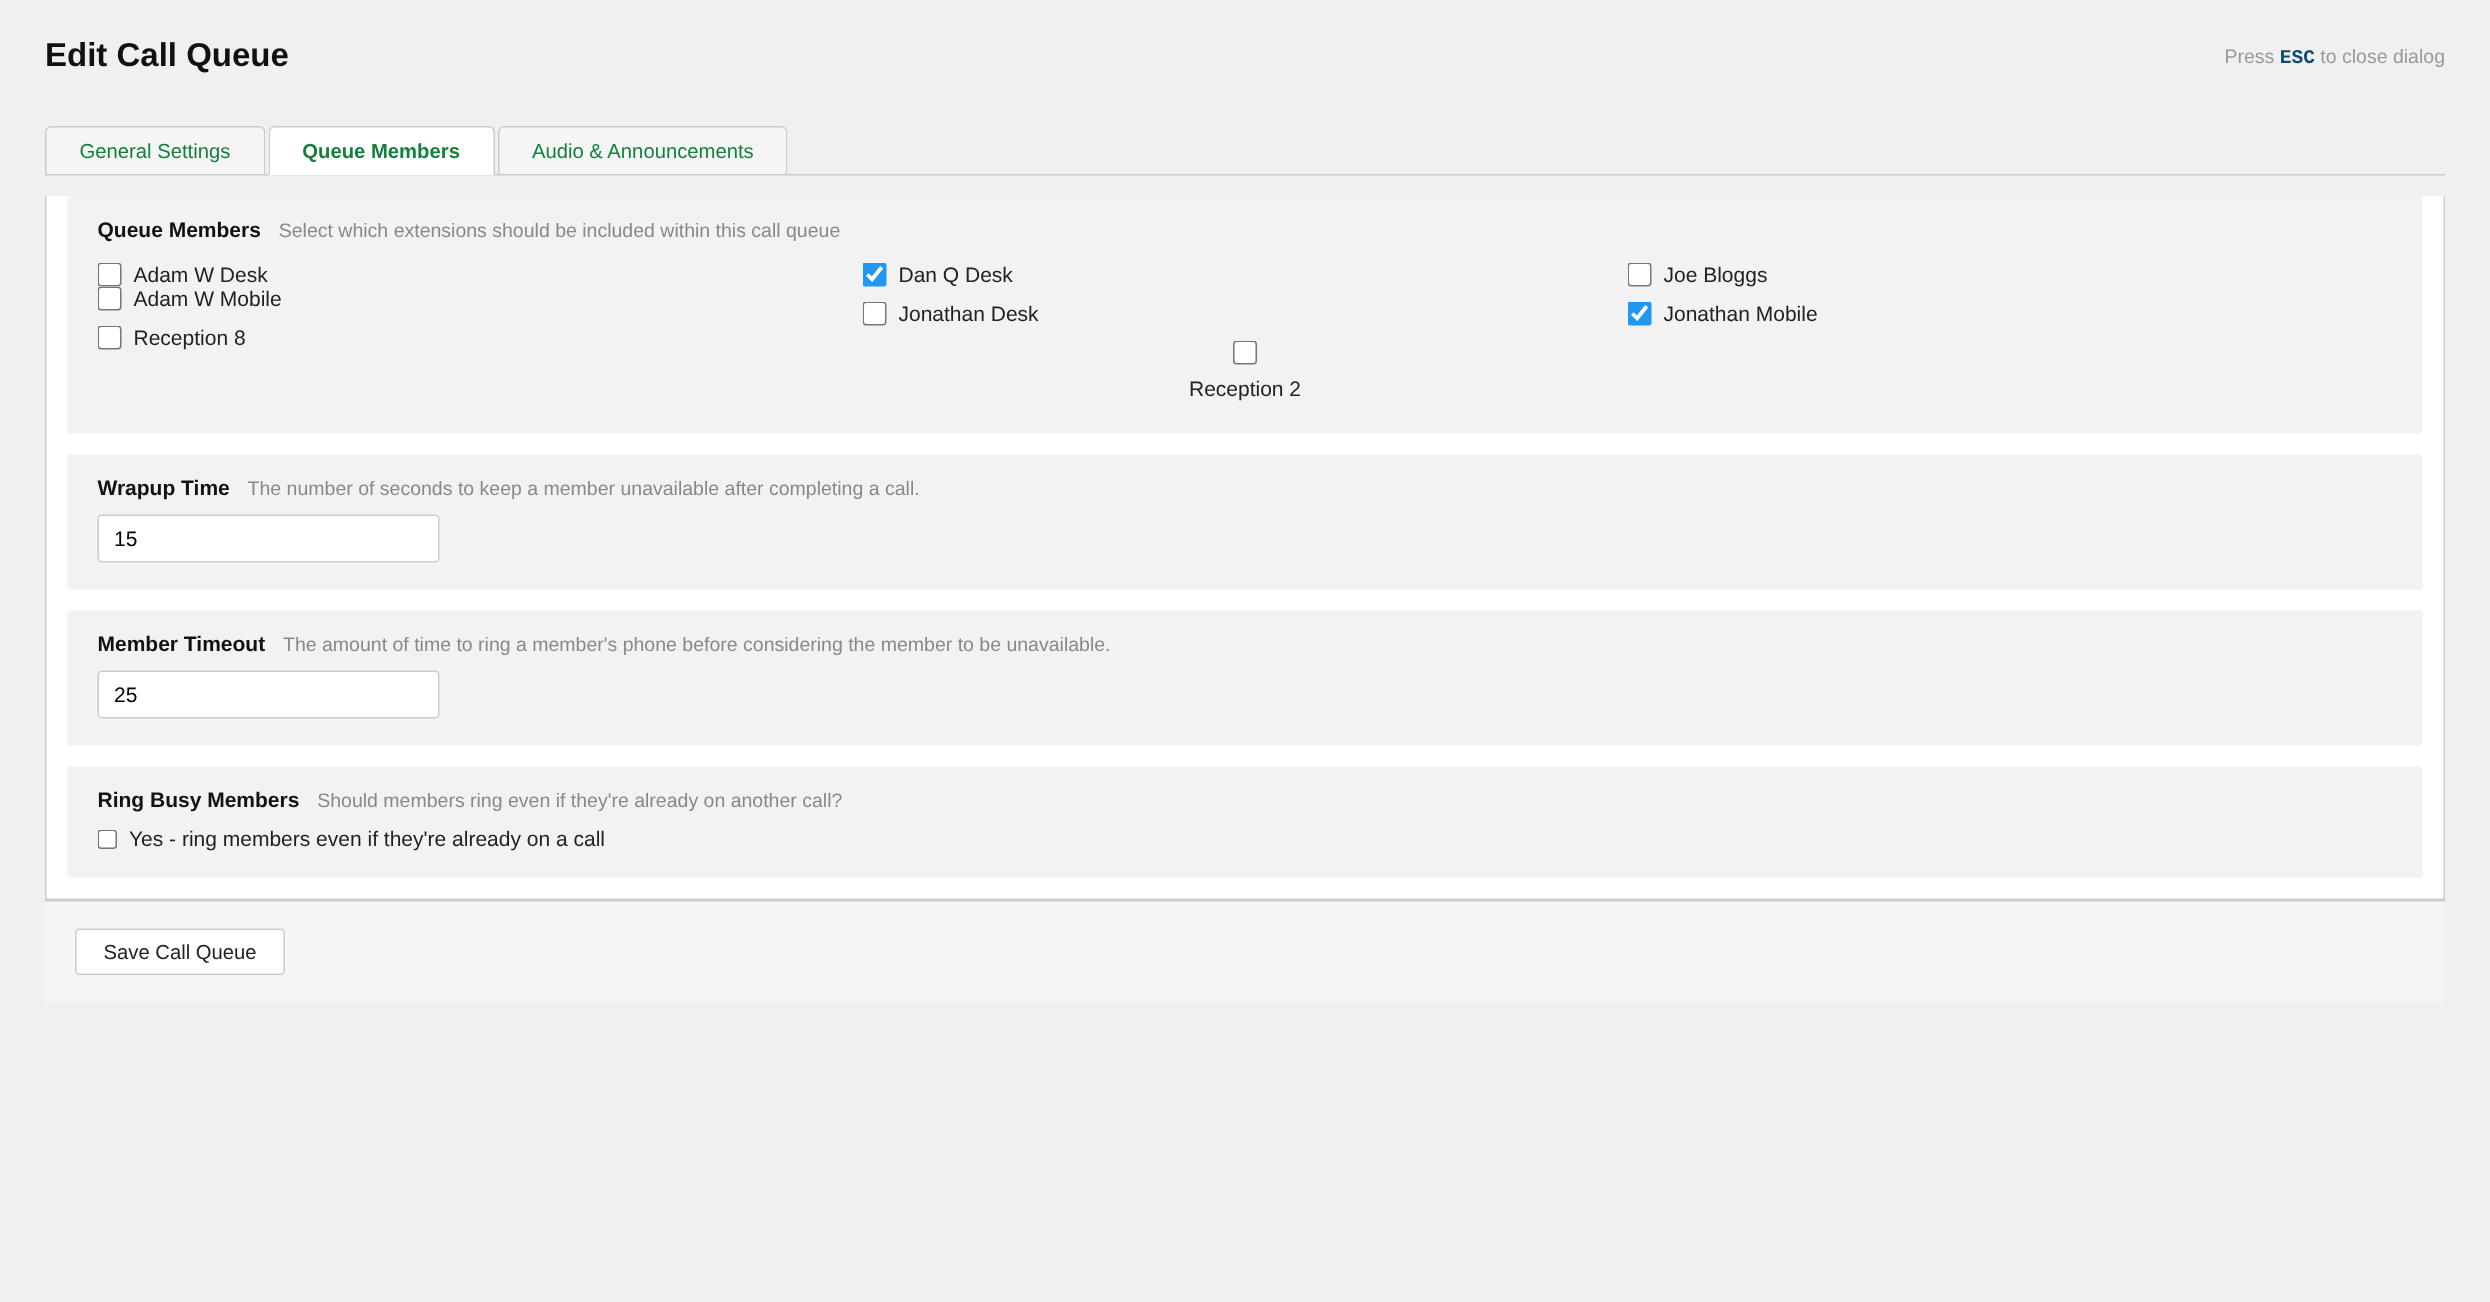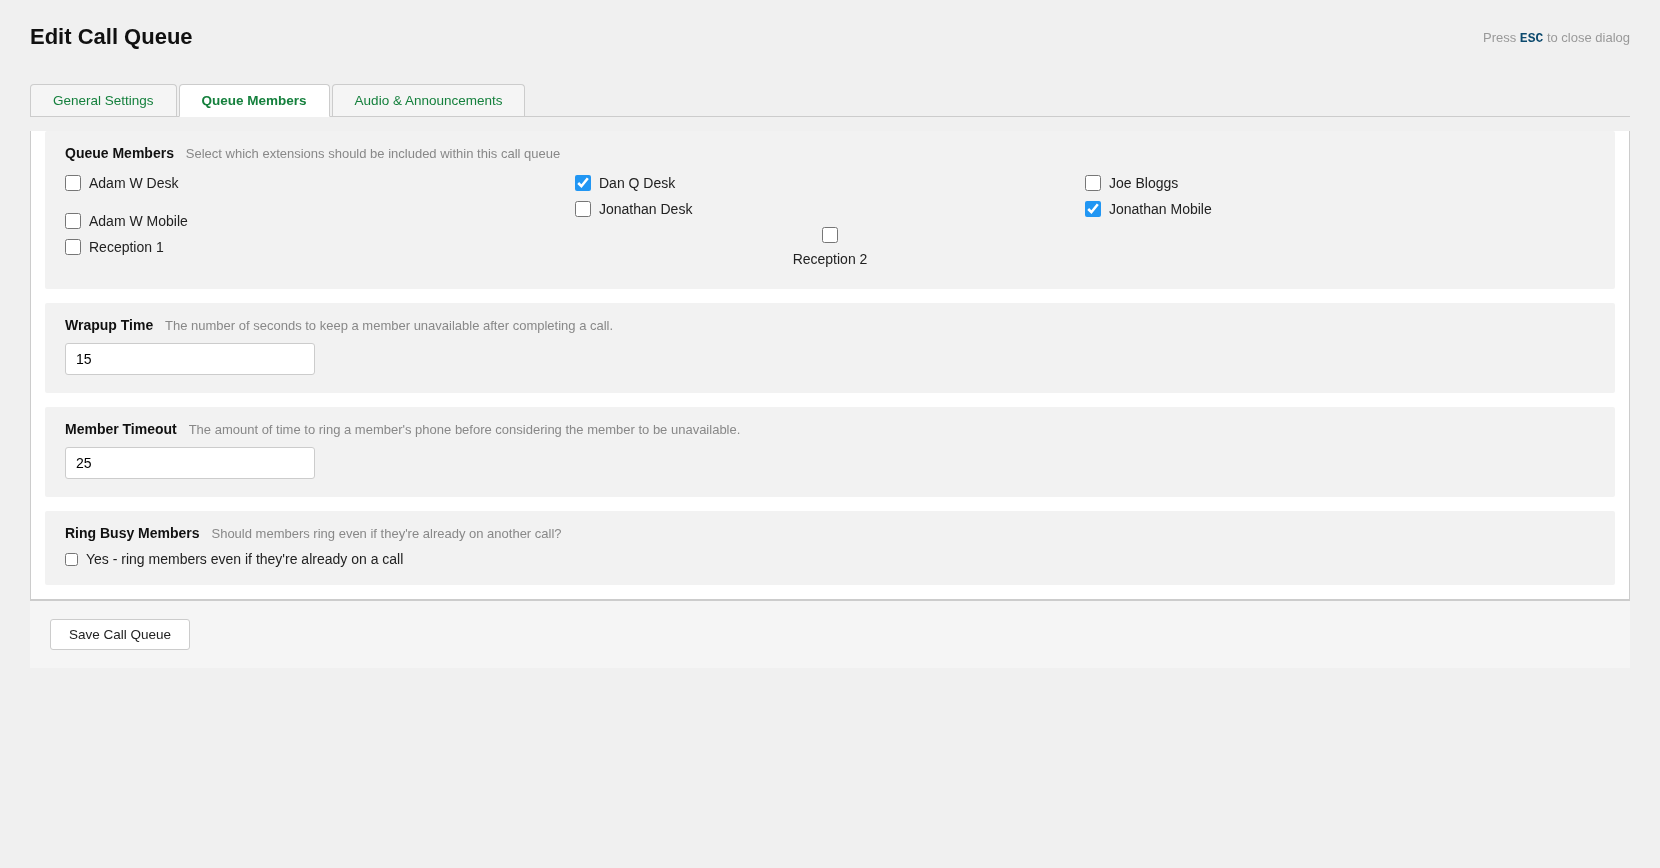--- a/index.html
+++ b/index.html
@@ -91,21 +91,21 @@
       color: #222;
     }
     .member-item input[type="checkbox"] {
       width: 16px;
       height: 16px;
       accent-color: #2196F3;
       cursor: pointer;
     }
     .field-input {
       display: block;
-      width: 250px;
+      width: 228px;
       padding: 7px 10px;
       border: 1px solid #ccc;
       border-radius: 3px;
       font-size: 14px;
       background: #fff;
       margin-top: 8px;
     }
     .ring-busy-row {
       display: flex;
       align-items: center;
@@ -157,27 +157,27 @@
       <span class="section-title">Queue Members</span>
       <span class="section-desc">Select which extensions should be included within this call queue</span>
     </div>
     <div class="members-grid">
 
       <div>
         <div class="member-item">
           <input type="checkbox" style="">
           <label>Adam W Desk</label>
         </div>
-        <div class="member-item" style="margin-top:22px;">
+        <div class="member-item" style="margin-top:0;">
           <input type="checkbox" style="">
           <label>Adam W Mobile</label>
         </div>
         <div class="member-item" style="margin-top:10px;">
           <input type="checkbox" style="">
-          <label>Reception 1</label>
+          <label>Reception 8</label>
         </div>
       </div>
 
       <div>
         <div class="member-item">
           <input type="checkbox" checked="" style="">
           <label>Dan Q Desk</label>
         </div>
         <div class="member-item" style="margin-top:10px;">
           <input type="checkbox" style="">

